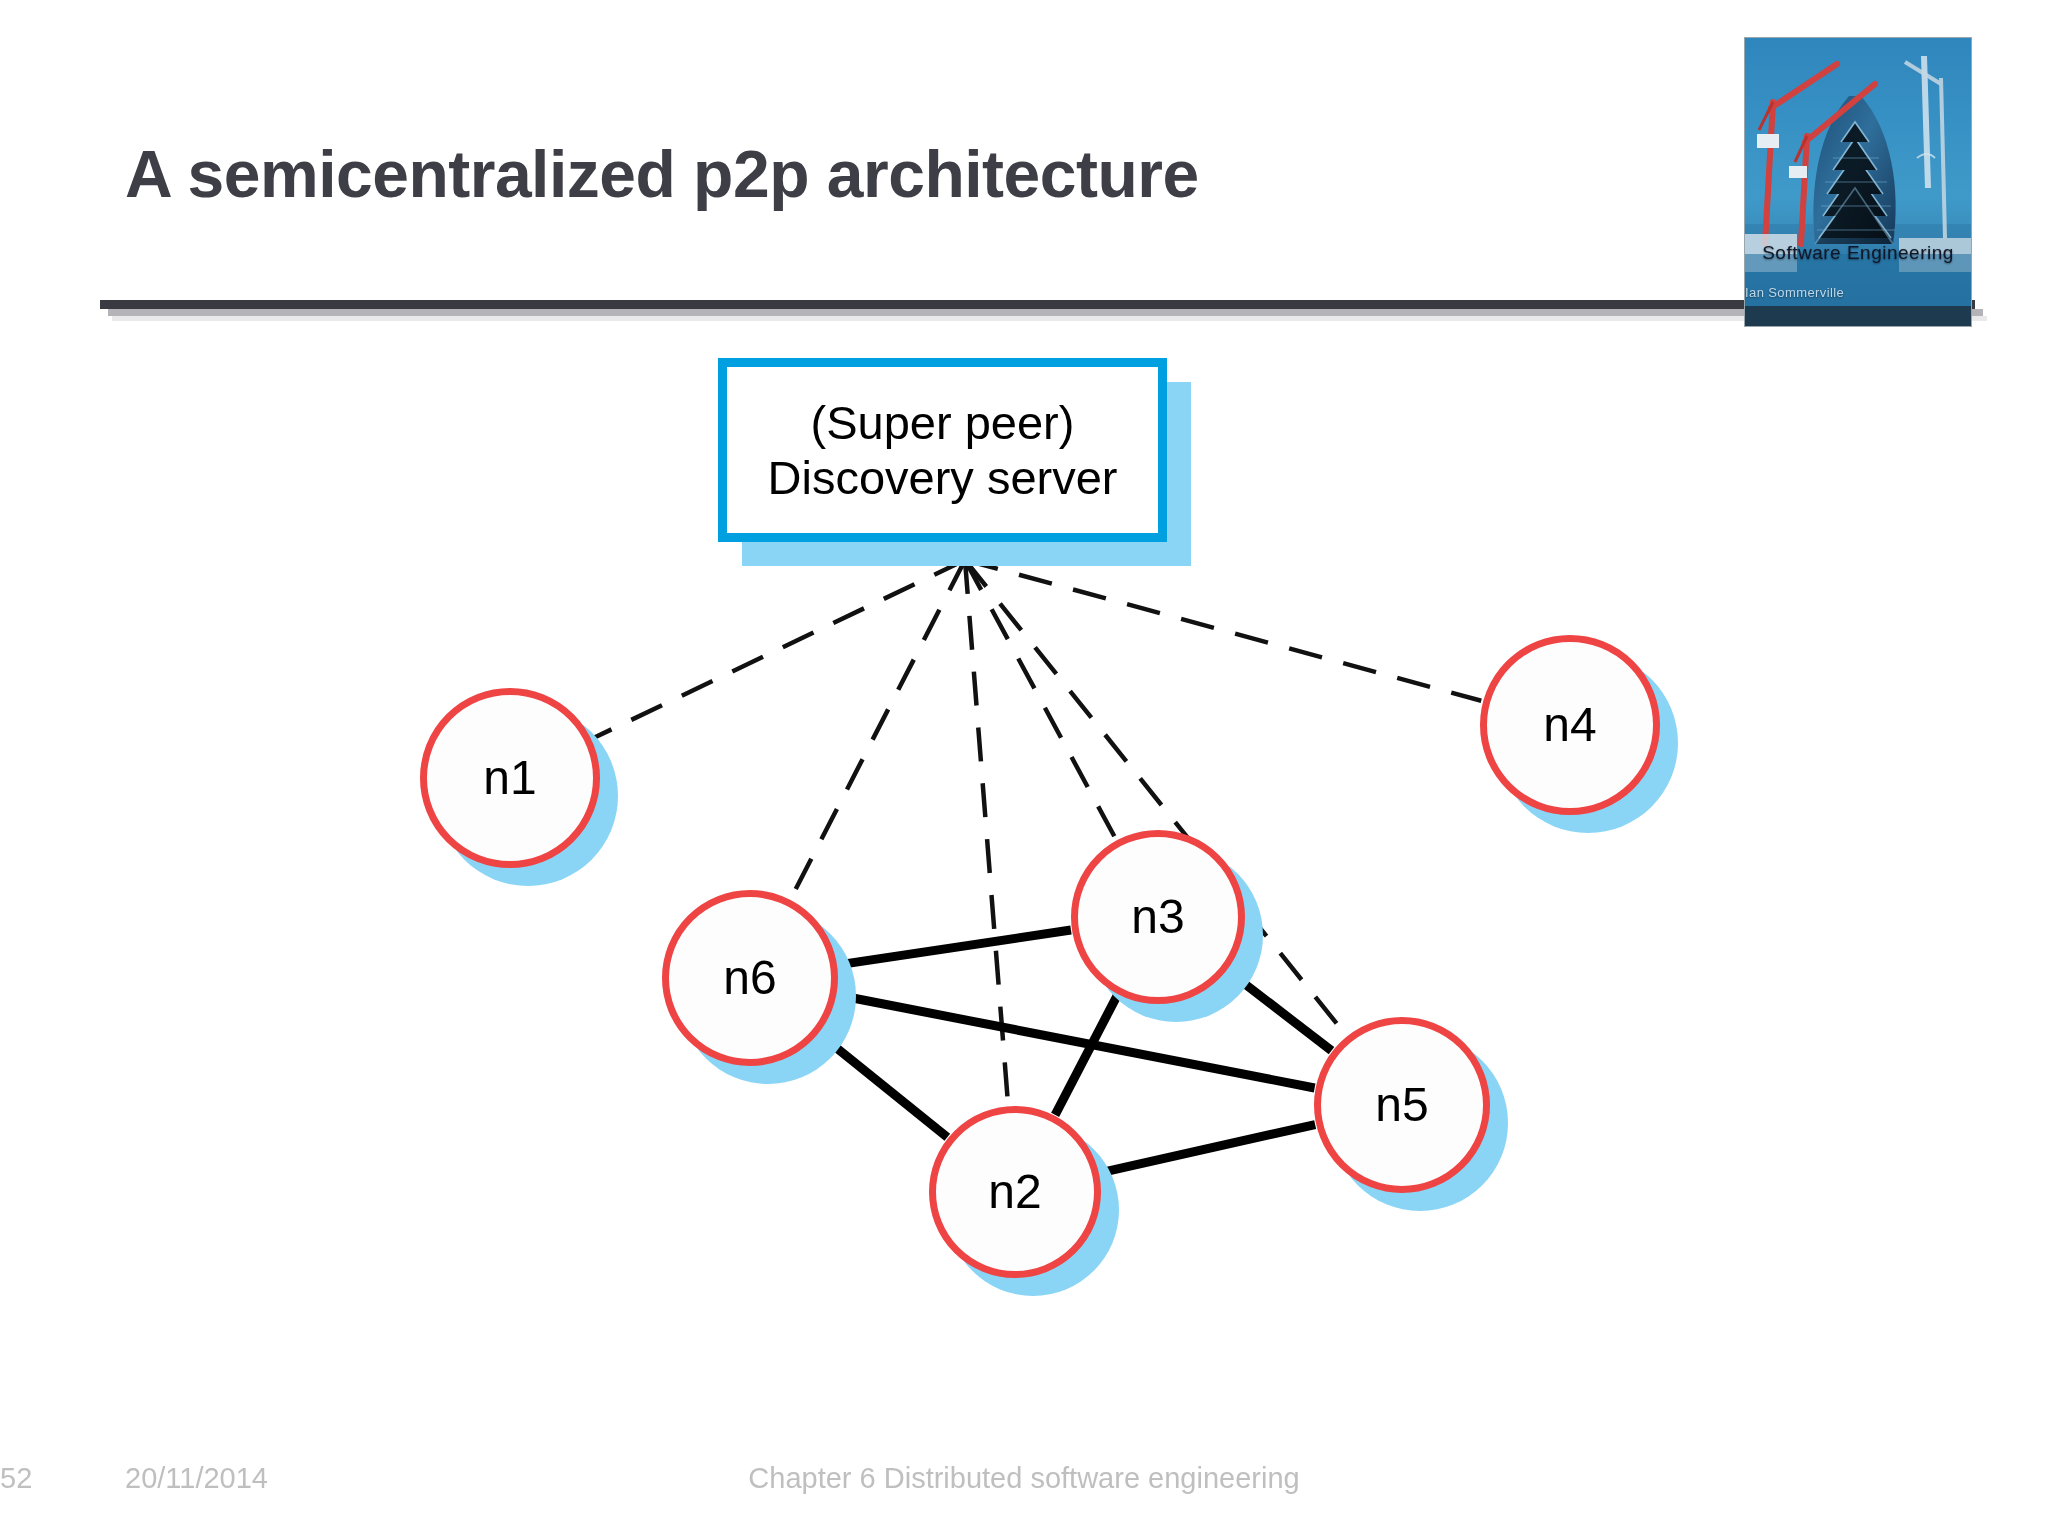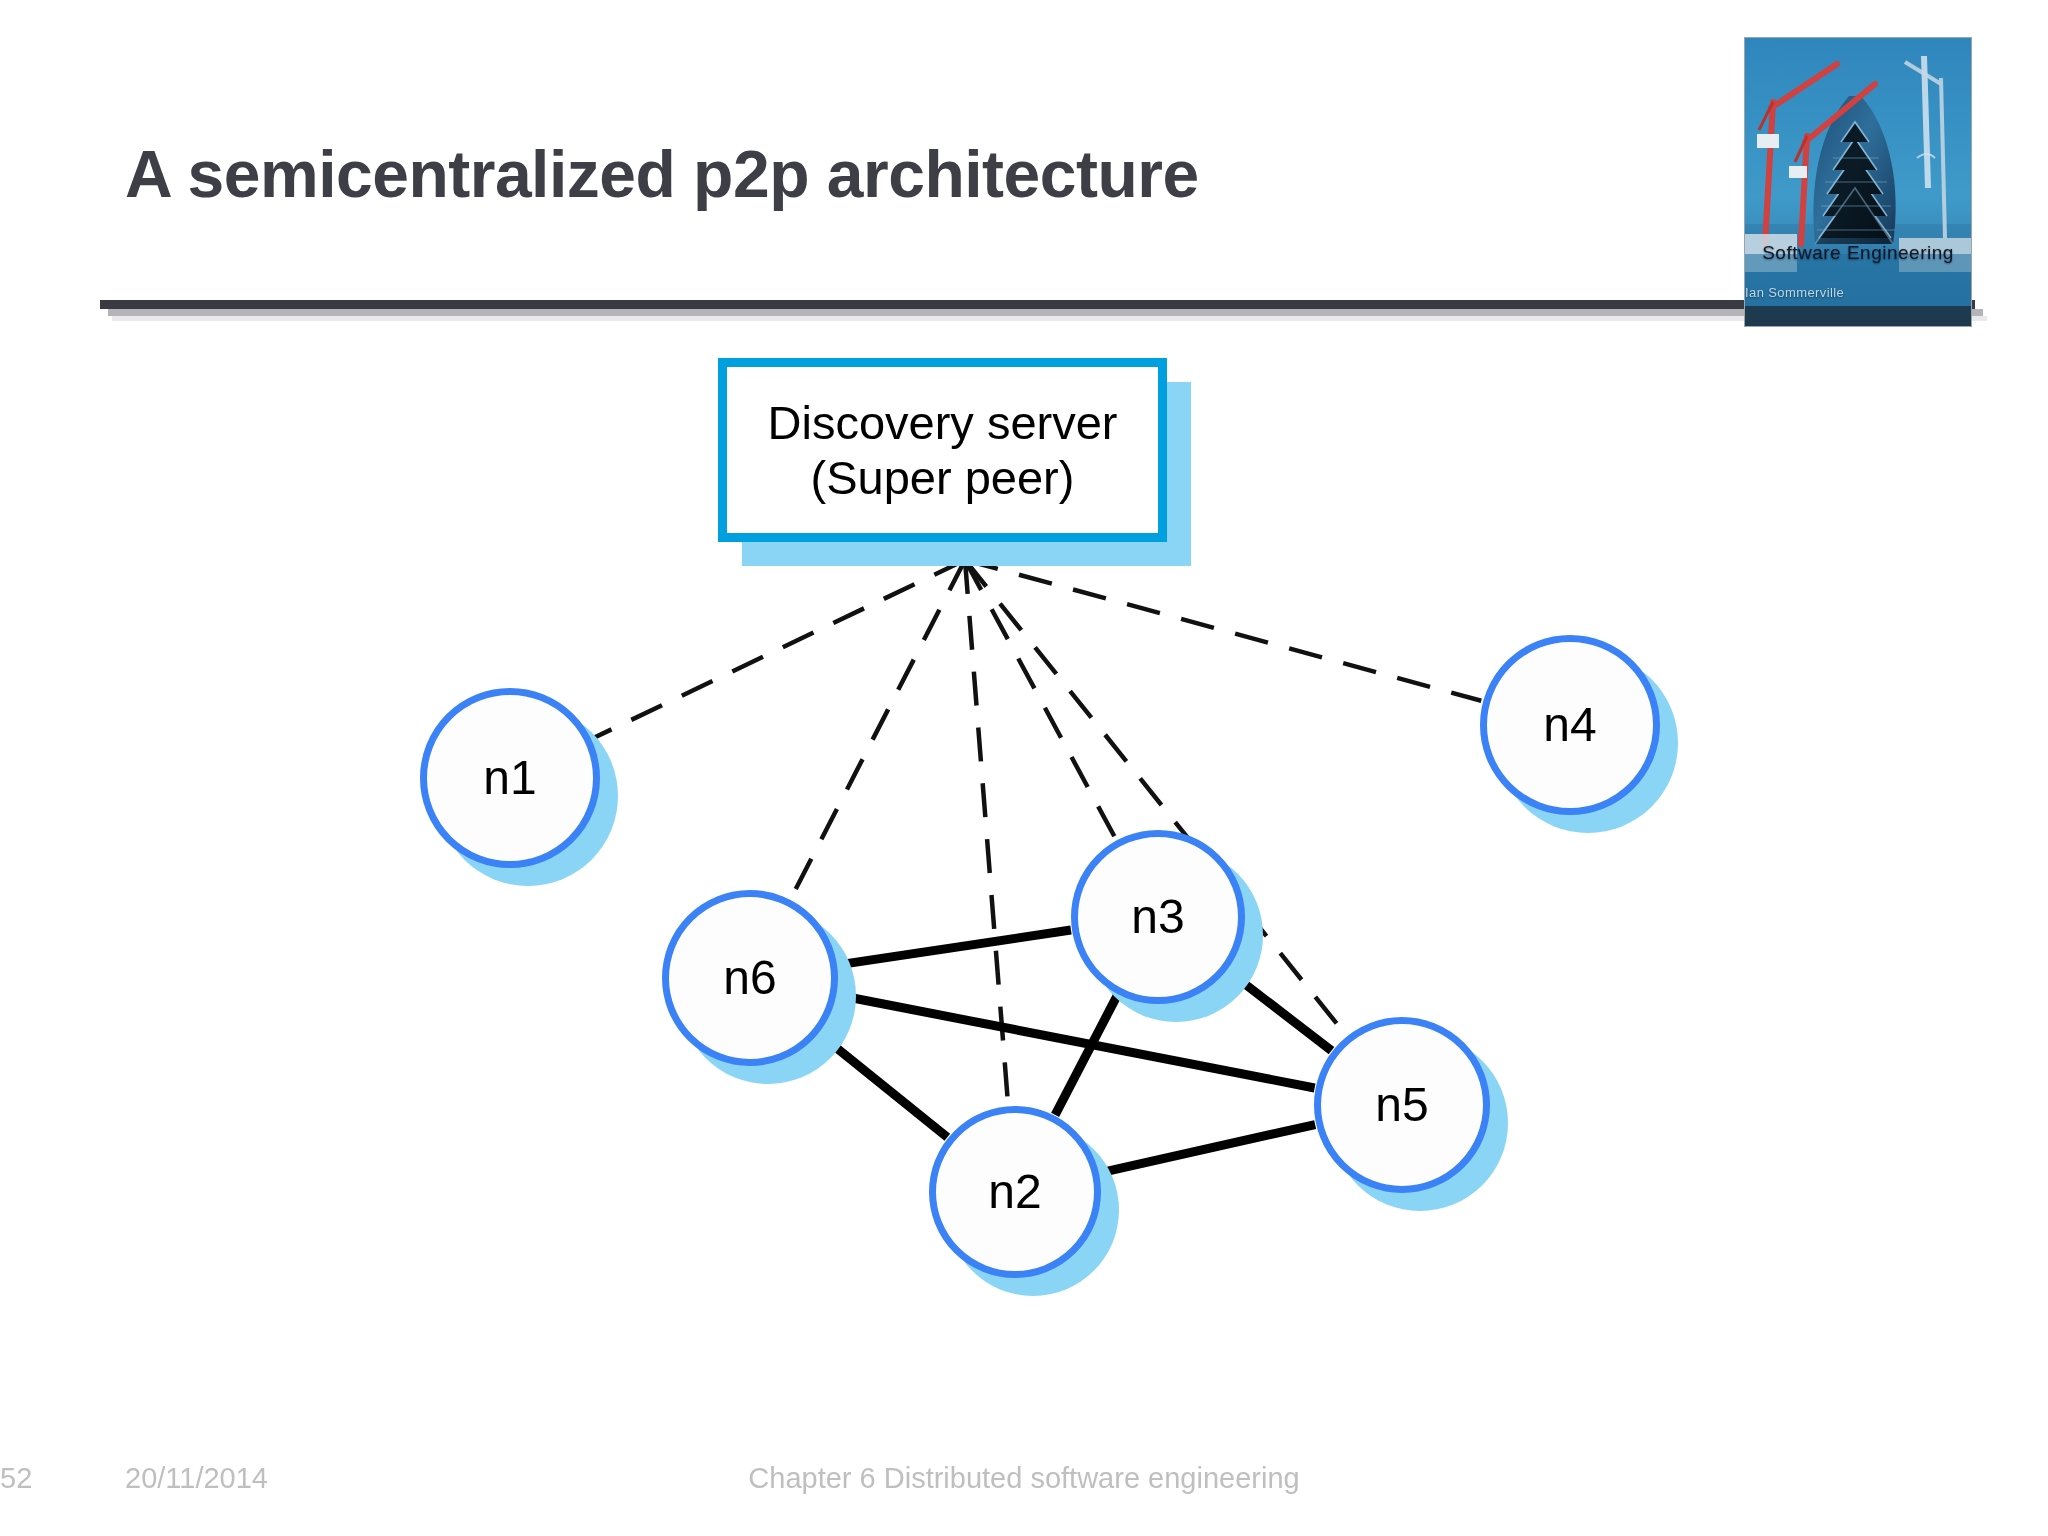--- a/index.html
+++ b/index.html
@@ -158,21 +158,21 @@
     border-radius: 50%;
     background: #8ad5f5;
   }
   .node .disc {
     position: absolute;
     left: 0;
     top: 0;
     box-sizing: border-box;
     border-radius: 50%;
     background: #fdfdfe;
-    border: 7px solid #3b82f6;
+    border: 7px solid #ef4444;
     display: flex;
     align-items: center;
     justify-content: center;
   }
   .node .label {
     font-size: 48px;
     color: #000000;
     line-height: 1;
     user-select: none;
   }
@@ -282,22 +282,22 @@
         <line x1="837.3581864142665" y1="995.0160884579936" x2="1314.6418135857334" y2="1087.9839115420064" stroke="#000000" stroke-width="9" stroke-linecap="butt"></line>
         <line x1="819.2416771043072" y1="1033.9159203785725" x2="947.3143156396098" y2="1137.3406171580245" stroke="#000000" stroke-width="9" stroke-linecap="butt"></line>
         <line x1="1227.7084073647904" y1="970.7097564941829" x2="1331.4994516424279" y2="1050.6799053638379" stroke="#000000" stroke-width="9" stroke-linecap="butt"></line>
         <line x1="1117.400959175505" y1="995.0750785086443" x2="1055.1376880878531" y2="1114.8121382925901" stroke="#000000" stroke-width="9" stroke-linecap="butt"></line>
         <line x1="1099.8815702215534" y1="1172.91809661686" x2="1315.1671293135832" y2="1124.5205678287293" stroke="#000000" stroke-width="9" stroke-linecap="butt"></line>
       </g>
   </svg>
 
   <div id="server-shadow"></div>
   <div id="server-box">
+    <div class="line">(Super peer)</div>
     <div class="line">Discovery server</div>
-    <div class="line">(Super peer)</div>
   </div>
 
   <div id="nodes-layer">
       <div class="node" style="left: 420px; top: 688px; width: 180px; height: 180px;">
         <div class="shadow" style="width: 180px; height: 180px;"></div>
         <div class="disc" style="width: 180px; height: 180px;">
           <span class="label">n1</span>
         </div>
       </div>
       <div class="node" style="left: 929px; top: 1106px; width: 172px; height: 172px;">

